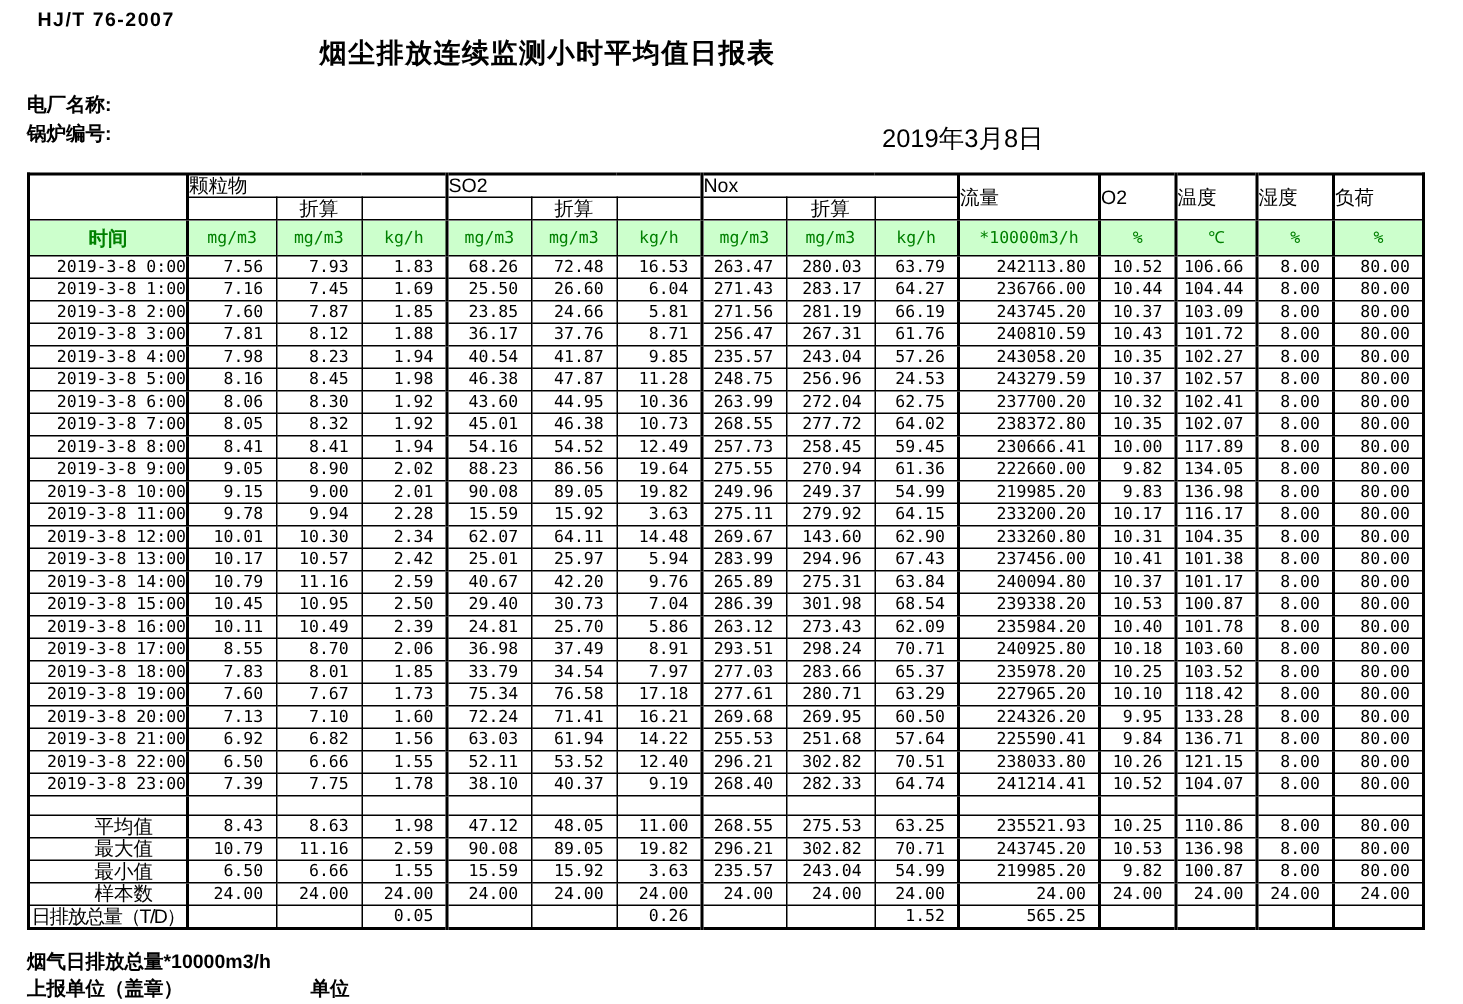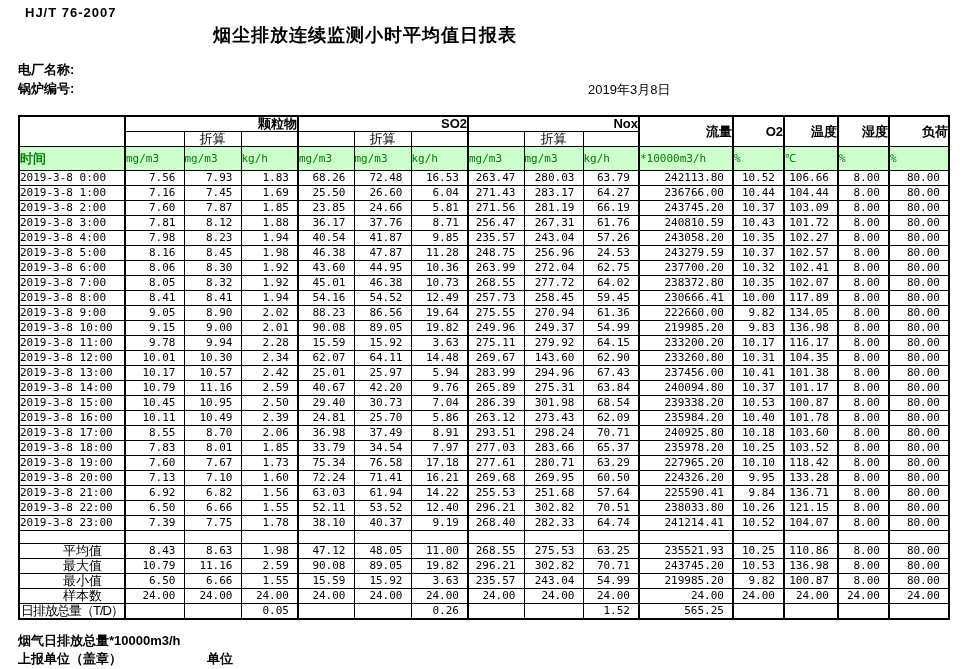--- a/index.html
+++ b/index.html
@@ -3,35 +3,35 @@
 <meta charset="utf-8">
 <style>
   * { box-sizing: border-box; margin: 0; padding: 0; }
   html,body { width: 975px; height: 669px; background: #ffffff; overflow: hidden; }
   body { position: relative; font-family: "Liberation Sans", sans-serif; color: #000; }
 
   .std      { position: absolute; left: 25px;  top: 5px;  font-size: 13px; font-weight: bold; letter-spacing: 1px; }
   .title    { position: absolute; left: 213px; top: 23px; font-size: 18px; font-weight: bold; letter-spacing: 1px; }
   .plant    { position: absolute; left: 18px;  top: 61px; font-size: 13px; font-weight: bold; }
   .boiler   { position: absolute; left: 18px;  top: 80px; font-size: 13px; font-weight: bold; }
-  .rdate    { position: absolute; left: 588px; top: 81px; font-size: 13px; }
+  .rdate    { position: absolute; left: 588px; top: 81px; font-size: 17px; }
 
   .tablewrap { position: absolute; left: 18px; top: 115px; }
   table { border-collapse: collapse; table-layout: fixed; border: 2px solid #000; }
   td { border: 1px solid #000; height: 13px; padding: 0; overflow: hidden;
        font-size: 11px; line-height: 14px; white-space: nowrap;
        font-family: "DejaVu Sans Mono", monospace; }
   td.gb { border-left: 2px solid #000; }                 
   thead td.ghead { font-family: "Liberation Sans", sans-serif; font-size: 13px;
-                   text-align: right; height: 15px; font-weight: bold; }
+                   text-align: left; height: 15px; }
   thead td.conv  { font-family: "Liberation Sans", sans-serif; font-size: 13px;
                    text-align: center; height: 15px; }
-  tr.units td { background: #ccffcc; color: #008000; height: 24px; }
+  tr.units td { background: #ccffcc; color: #008000; text-align: center; height: 24px; }
   td.timehead { font-family: "Liberation Sans", sans-serif; font-weight: bold; font-size: 13px; }
-  td.time { text-align: left; }
+  td.time { text-align: right; }
   td.num  { text-align: right; padding-right: 8px; }
   td.slabel { font-family: "Liberation Sans", sans-serif; font-size: 13px;
               text-align: right; padding-right: 22px; }
   td.slabel-left { font-family: "Liberation Sans", sans-serif; font-size: 13px;
               text-align: left; padding-left: 1px; letter-spacing: -1px; }
 
   .f1 { position: absolute; left: 18px;  top: 632px; font-size: 13px; font-weight: bold; }
   .f2 { position: absolute; left: 18px;  top: 650px; font-size: 13px; font-weight: bold; }
   .f3 { position: absolute; left: 207px; top: 650px; font-size: 13px; font-weight: bold; }
 </style>

